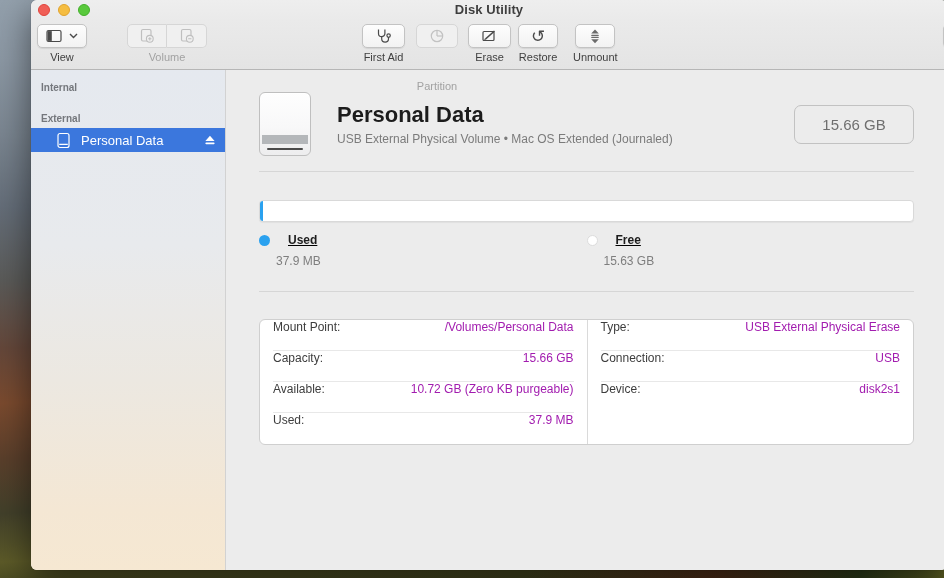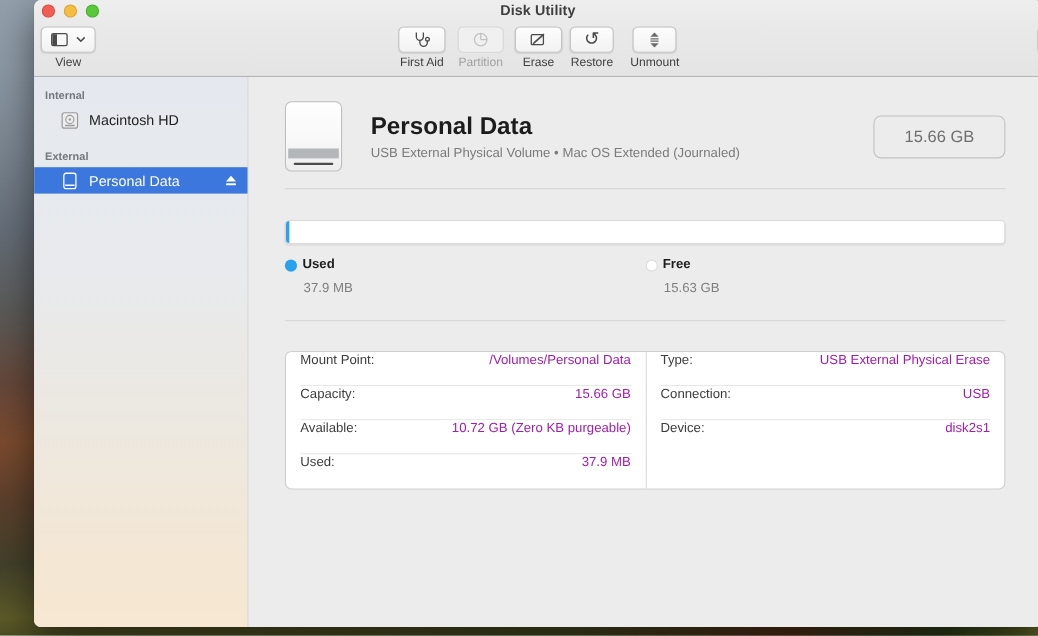--- a/index.html
+++ b/index.html
@@ -99,21 +99,21 @@
     padding:10px 18px; font-size:15px; color:#6f6f6f; background:transparent;
   }
   .hsep { border:none; border-top:1px solid #d6d6d6; margin-top:15px; }
   .usage-bar {
     margin-top:28px; height:22px; background:#fff;
     border:1px solid #d9d9d9; border-radius:4px; overflow:hidden;
     box-shadow:0 1px 1px rgba(0,0,0,.05); position:relative;
   }
   .usage-used { position:absolute; left:0; top:0; bottom:0; min-width:3px; }
   .legend { display:grid; grid-template-columns:1fr 1fr; margin-top:11px; }
-  .leg-item .row1 { display:flex; align-items:flex-end; gap:5px; }
+  .leg-item .row1 { display:flex; align-items:center; gap:18px;text-decoration:underline; }
   .leg-dot { width:11px; height:11px; border-radius:50%; flex:none; }
   .leg-dot.free { background:#fff; border:1px solid #dcdcdc; }
   .leg-name { font-size:12px; font-weight:700; color:#1d1d1d; }
   .leg-val { font-size:12px; color:#7e7e7e; margin:7px 0 0 17px; }
   .legend-sep { border:none; border-top:1px solid #d6d6d6; margin-top:23px; }
   .details {
     margin-top:27px; display:grid; grid-template-columns:1fr 1fr;
     background:#fff; border:1px solid #cfcfcf; border-radius:6px; overflow:hidden;
   }
   .dcol { padding:0 1px; }
@@ -149,33 +149,53 @@
             <rect x="1" y="1.5" width="14" height="11" rx="1.5" fill="none" stroke="#4a4a4a" stroke-width="1.2"></rect>
             <rect x="1.6" y="2.1" width="4.2" height="9.8" fill="#4a4a4a"></rect>
           </svg>
           <svg class="ticon" width="9" height="6" viewBox="0 0 9 6">
             <polyline points="1,1 4.5,4.5 8,1" fill="none" stroke="#4a4a4a" stroke-width="1.4"></polyline>
           </svg>
         </div>
         <div class="tlabel">View</div>
       </div>
 
+      <div class="tgroup" style="left:96px;">
+        <div class="seg">
+          <div class="tbtn disabled">
+            <svg class="ticon" width="16" height="16" viewBox="0 0 16 16">
+              <rect x="2.5" y="1.5" width="9.5" height="11.5" rx="1.5" class="dim" stroke="#bfbfbf" fill="none" stroke-width="1.2"></rect>
+              <circle cx="10.8" cy="10.8" r="3.4" fill="#f0f0f0" stroke="#bfbfbf" stroke-width="1.1"></circle>
+              <line x1="10.8" y1="9.2" x2="10.8" y2="12.4" stroke="#bfbfbf" stroke-width="1.1"></line>
+              <line x1="9.2" y1="10.8" x2="12.4" y2="10.8" stroke="#bfbfbf" stroke-width="1.1"></line>
+            </svg>
+          </div>
+          <div class="tbtn disabled">
+            <svg class="ticon" width="16" height="16" viewBox="0 0 16 16">
+              <rect x="2.5" y="1.5" width="9.5" height="11.5" rx="1.5" stroke="#bfbfbf" fill="none" stroke-width="1.2"></rect>
+              <circle cx="10.8" cy="10.8" r="3.4" fill="#f0f0f0" stroke="#bfbfbf" stroke-width="1.1"></circle>
+              <line x1="9.2" y1="10.8" x2="12.4" y2="10.8" stroke="#bfbfbf" stroke-width="1.1"></line>
+            </svg>
+          </div>
+        </div>
+        <div class="tlabel disabled">Volume</div>
+      </div>
 
       <div class="tgroup" style="left:331px;">
         <div class="tbtn">
           <svg class="ticon" width="17" height="16" viewBox="0 0 17 16">
             <path d="M3.5 1.5 v4 a3.2 3.2 0 0 0 6.4 0 v-4" fill="none" stroke="#4a4a4a" stroke-width="1.2"></path>
             <path d="M6.7 8.9 v1.8 a3.4 3.4 0 0 0 6.8 0 v-1.6" fill="none" stroke="#4a4a4a" stroke-width="1.2"></path>
             <circle cx="13.6" cy="7.6" r="1.7" fill="none" stroke="#4a4a4a" stroke-width="1.2"></circle>
           </svg>
         </div>
         <div class="tlabel">First Aid</div>
       </div>
 
-      <div class="tgroup" style="left:385px;">
+      <div class="tgroup" style="left:385px;gap:29px;">
         <div class="tbtn disabled">
           <svg class="ticon" width="16" height="16" viewBox="0 0 16 16">
             <circle cx="8" cy="8" r="5.7" fill="none" stroke="#c2c2c2" stroke-width="1.2"></circle>
             <line x1="8" y1="8" x2="8" y2="2.3" stroke="#c2c2c2" stroke-width="1.2"></line>
             <line x1="8" y1="8" x2="13.7" y2="8" stroke="#c2c2c2" stroke-width="1.2"></line>
           </svg>
         </div>
         <div class="tlabel disabled">Partition</div>
       </div>
 
@@ -218,29 +238,20 @@
           </svg>
         </div>
         <div class="tlabel">Info</div>
       </div>
     </div>
 
     <div class="bodyrow">
 
       <aside class="sidebar">
         <div class="sec-h">Internal</div>
-        <div class="srow">
-          <svg width="17" height="17" viewBox="0 0 17 17">
-            <rect x="1.5" y="1.5" width="14" height="14" rx="2" fill="#ededee" stroke="#9a9a9c" stroke-width="1.1"></rect>
-            <circle cx="8.5" cy="7.6" r="3.7" fill="none" stroke="#9a9a9c" stroke-width="1"></circle>
-            <circle cx="8.5" cy="7.6" r="1.1" fill="#9a9a9c"></circle>
-            <rect x="4" y="12.4" width="9" height="1.4" rx="0.7" fill="#9a9a9c"></rect>
-          </svg>
-          <span class="grow">Macintosh HD</span>
-        </div>
         <div class="sec-gap"></div>
         <div class="sec-h">External</div>
         <div class="srow selected" style="background: rgb(59, 119, 221);">
           <svg width="17" height="17" viewBox="0 0 17 17">
             <rect x="3" y="1.5" width="11" height="14" rx="2" fill="none" stroke="#ffffff" stroke-width="1.2"></rect>
             <line x1="4.2" y1="12.4" x2="12.8" y2="12.4" stroke="#ffffff" stroke-width="1.2"></line>
           </svg>
           <span class="grow">Personal Data</span>
           <span class="eject-btn">
             <svg width="12" height="12" viewBox="0 0 12 12">

